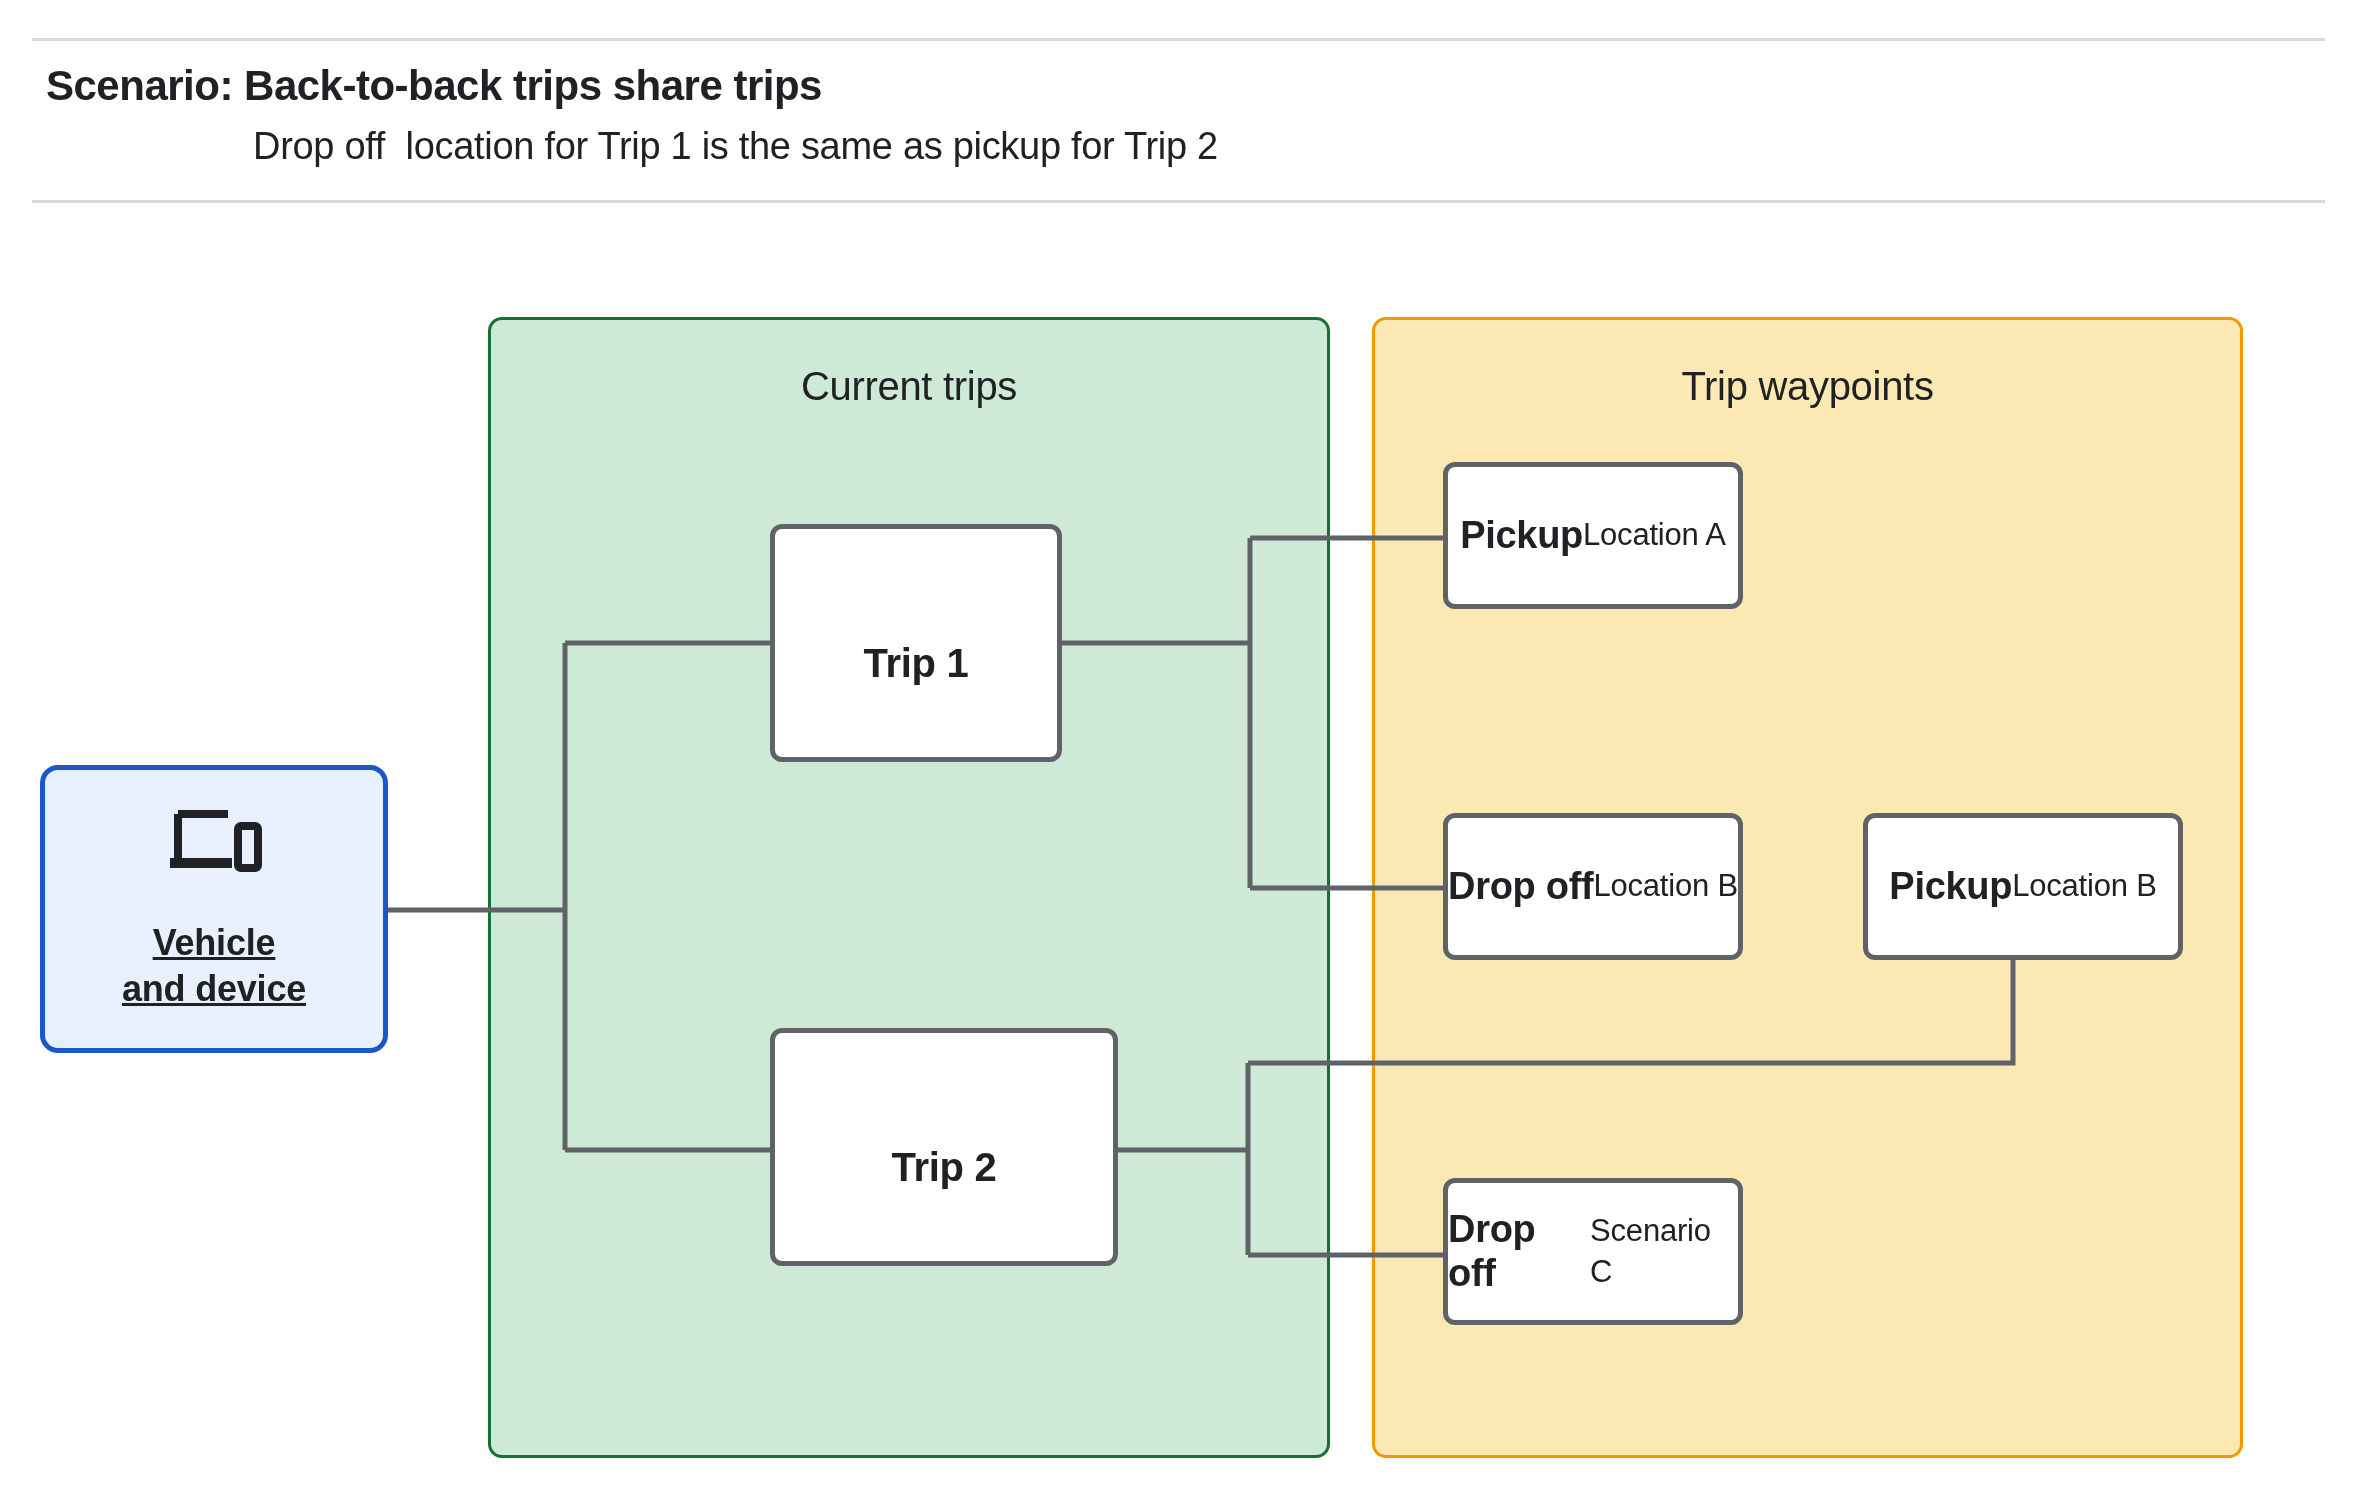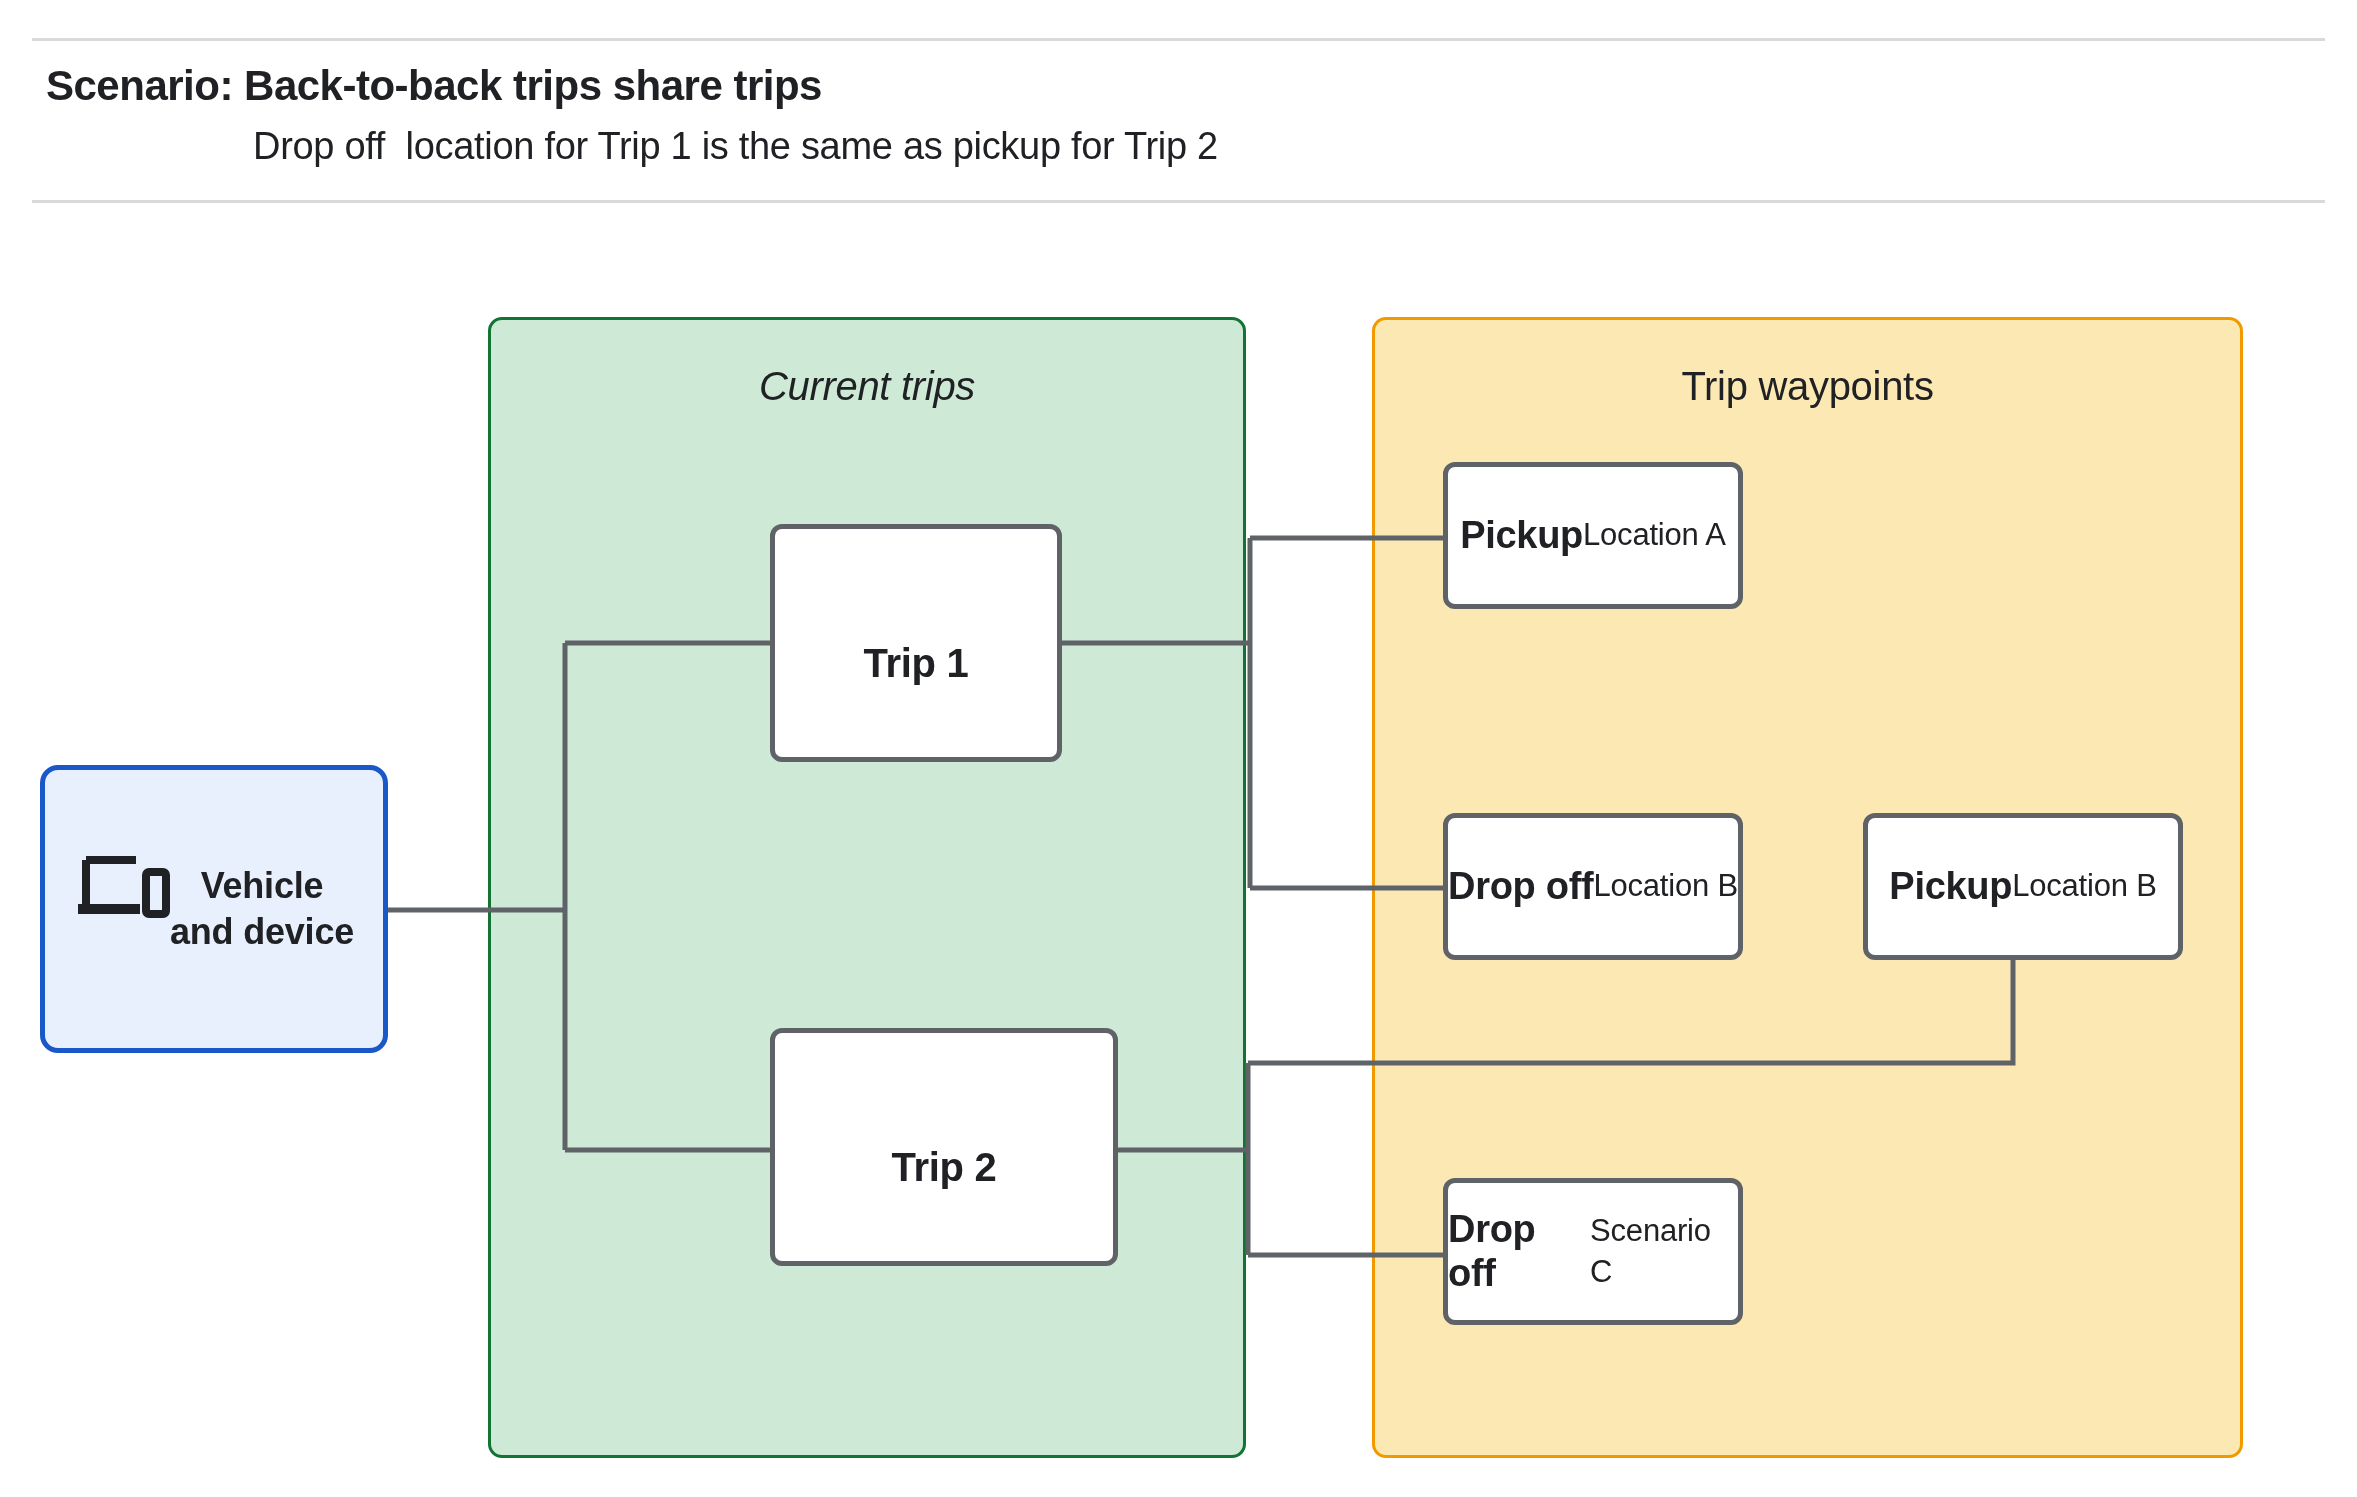--- a/index.html
+++ b/index.html
@@ -54,25 +54,24 @@
 
   
   .group-panel {
     position: absolute;
     border-radius: 14px;
     box-sizing: border-box;
   }
   #panel-current-trips {
     left: 488px;
     top: 317px;
-    width: 758px;
+    width: 842px;
     height: 1141px;
     background: #ceead6;
     border: 3px solid #137333;
-    font-style: italic;
   }
   #panel-trip-waypoints {
     left: 1372px;
     top: 317px;
     width: 871px;
     height: 1141px;
     background: #fce8b2;
     border: 3px solid #f29900;
     padding-left: 8px;
   }
@@ -141,23 +140,24 @@
     position: absolute;
     left: 40px;
     top: 765px;
     width: 348px;
     height: 288px;
     box-sizing: border-box;
     background: #e8f0fe;
     border: 5px solid #1a57c9;
     border-radius: 18px;
     display: flex;
-    flex-direction: row;
+    flex-direction: column;
     align-items: center;
     justify-content: center;
+    text-decoration: underline;
   }
   #vehicle-icon {
     margin-bottom: 44px;
     line-height: 0;
   }
   #vehicle-label {
     font-size: 36px;
     font-weight: bold;
     text-align: center;
     line-height: 1.28;

